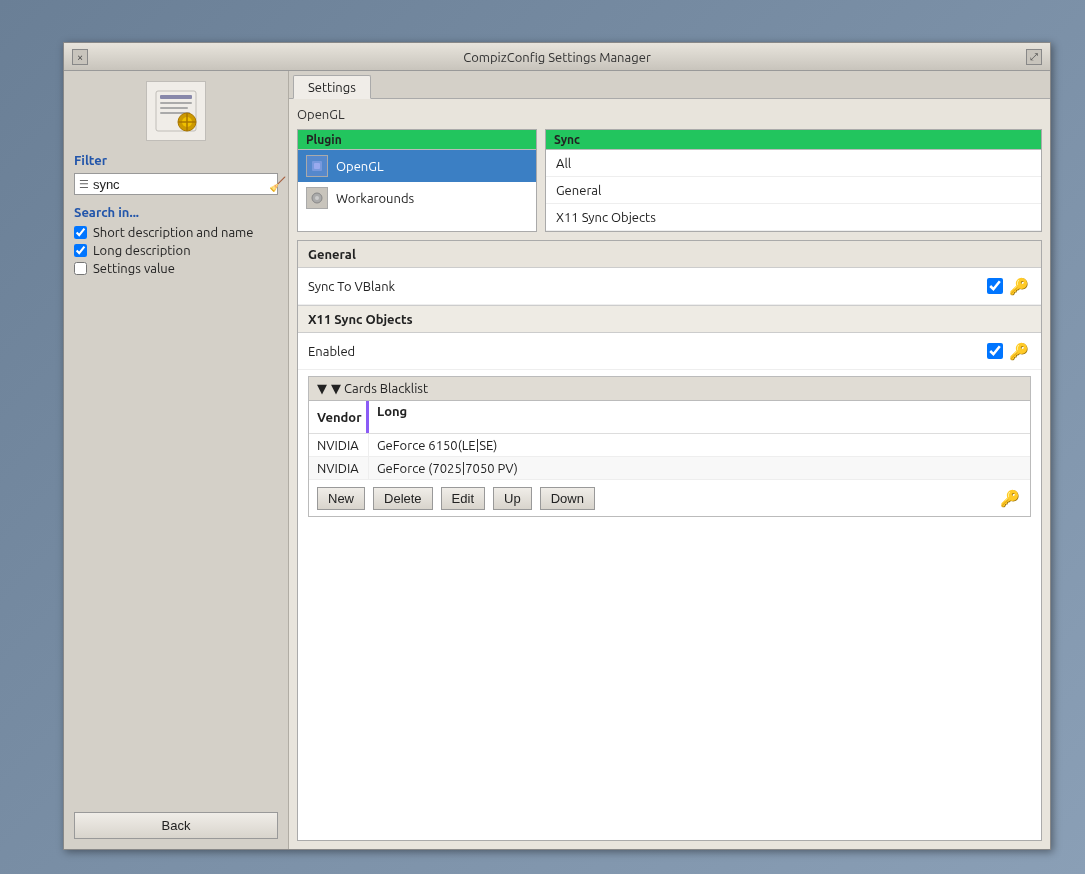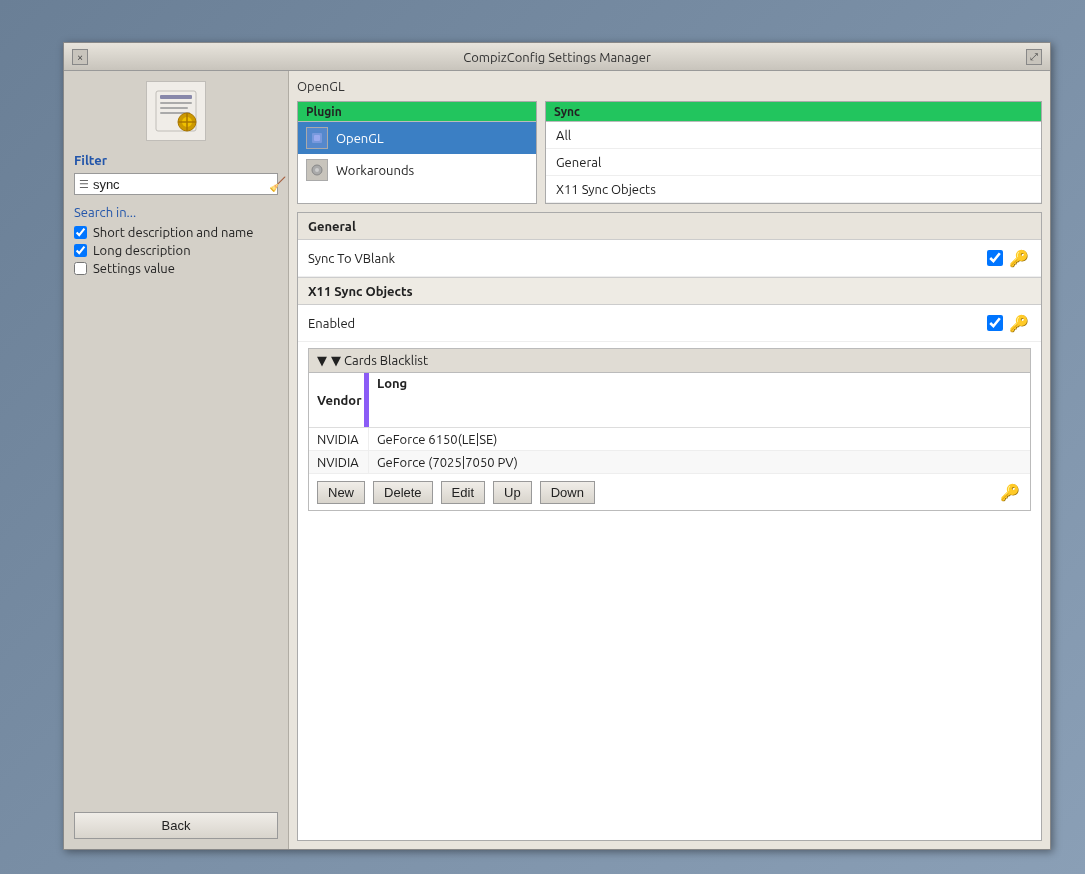--- a/index.html
+++ b/index.html
@@ -121,21 +121,21 @@
       flex: 1;
       color: #222;
     }
     .search-clear {
       cursor: pointer;
       font-size: 14px;
       color: #aa6600;
     }
     .search-in-label {
       color: #2255aa;
-      font-weight: normal;
+      font-weight: bold;
       font-size: 13px;
       margin-bottom: 6px;
     }
     .checkbox-item {
       display: flex;
       align-items: center;
       margin-bottom: 4px;
       font-size: 13px;
     }
     .checkbox-item input[type="checkbox"] {
@@ -320,22 +320,22 @@
       gap: 4px;
     }
     .cards-table-header {
       display: flex;
       background: white;
       border-bottom: 1px solid #ddd;
       font-size: 13px;
     }
     .col-vendor {
       width: 60px;
-      padding: 20px 8px;
-      border-right: 5px solid #8b5cf6;
+      padding: 9px 8px;
+      border-right: 3px solid #8b5cf6;
       font-weight: bold;
     }
     .col-model {
       flex: 1;
       padding: 3px 8px;
       font-weight: bold;
     }
     .table-row {
       display: flex;
       border-bottom: 1px solid #eee;
@@ -448,20 +448,23 @@
           <label for="settings-val">Settings value</label>
         </div>
 
         <div class="back-btn-container">
           <button class="back-btn">Back</button>
         </div>
       </div>
 
       <div class="content">
 
+        <div class="tabs-bar">
+          <div class="tab active">Settings</div>
+        </div>
 
         <div class="content-area">
 
           <div class="breadcrumb">OpenGL</div>
 
           <div class="plugin-group-panel">
             <div class="plugin-list-container">
               <div class="list-header">Plugin</div>
               <div class="plugin-item selected">
                 <div class="plugin-icon blue">

